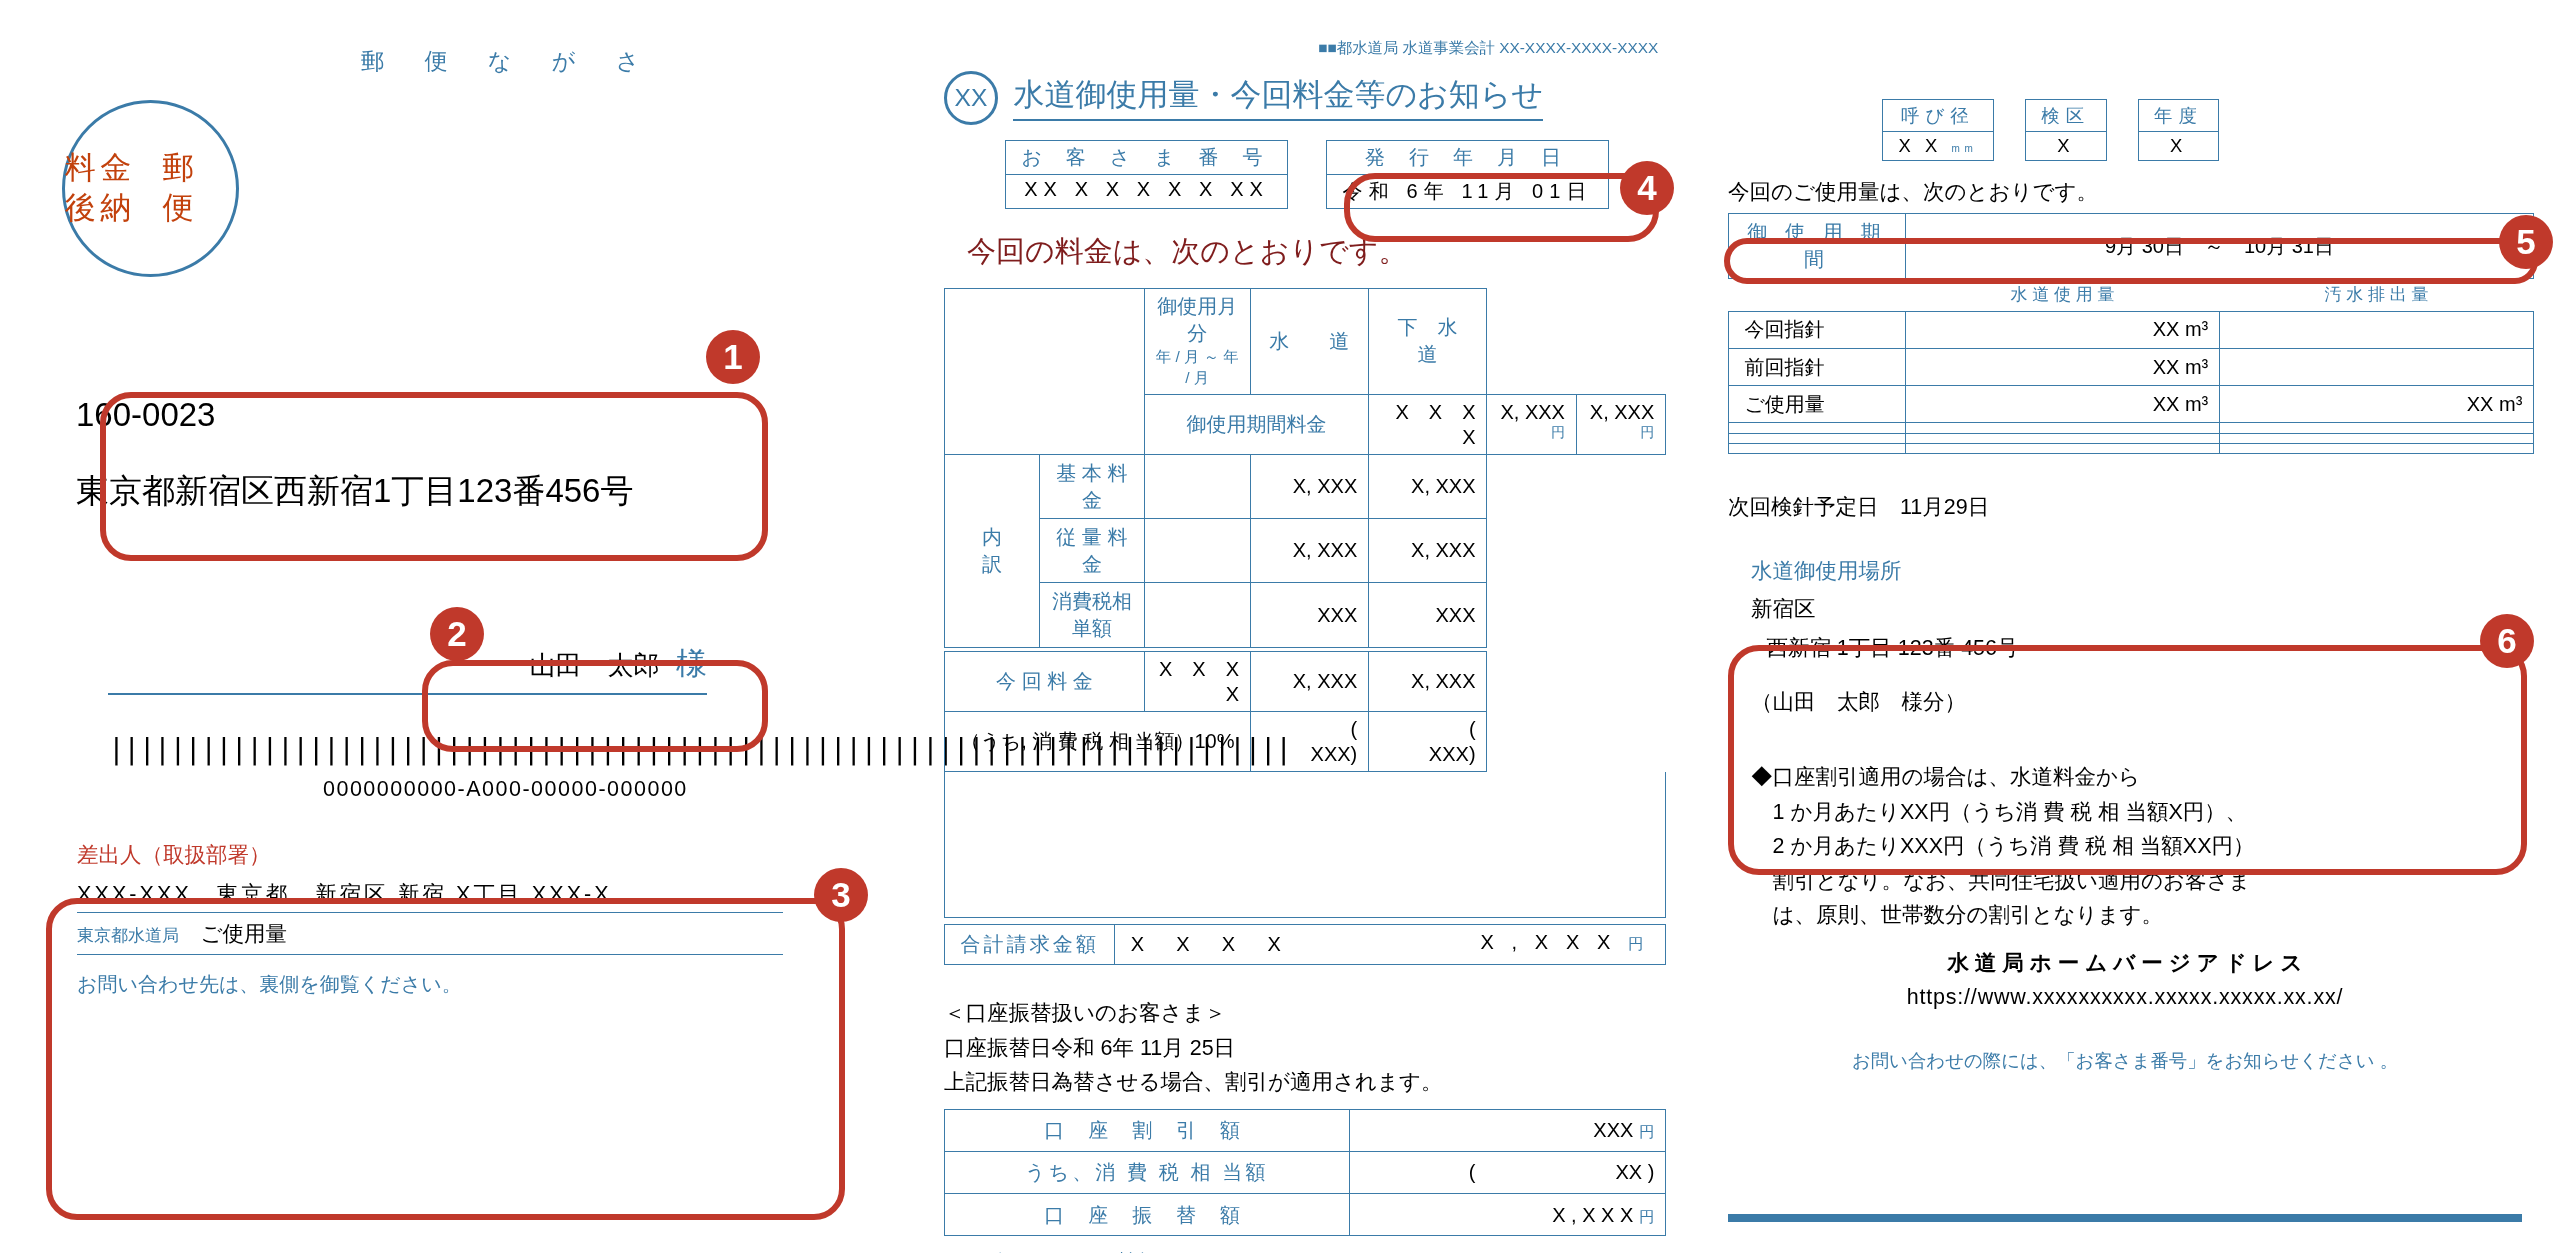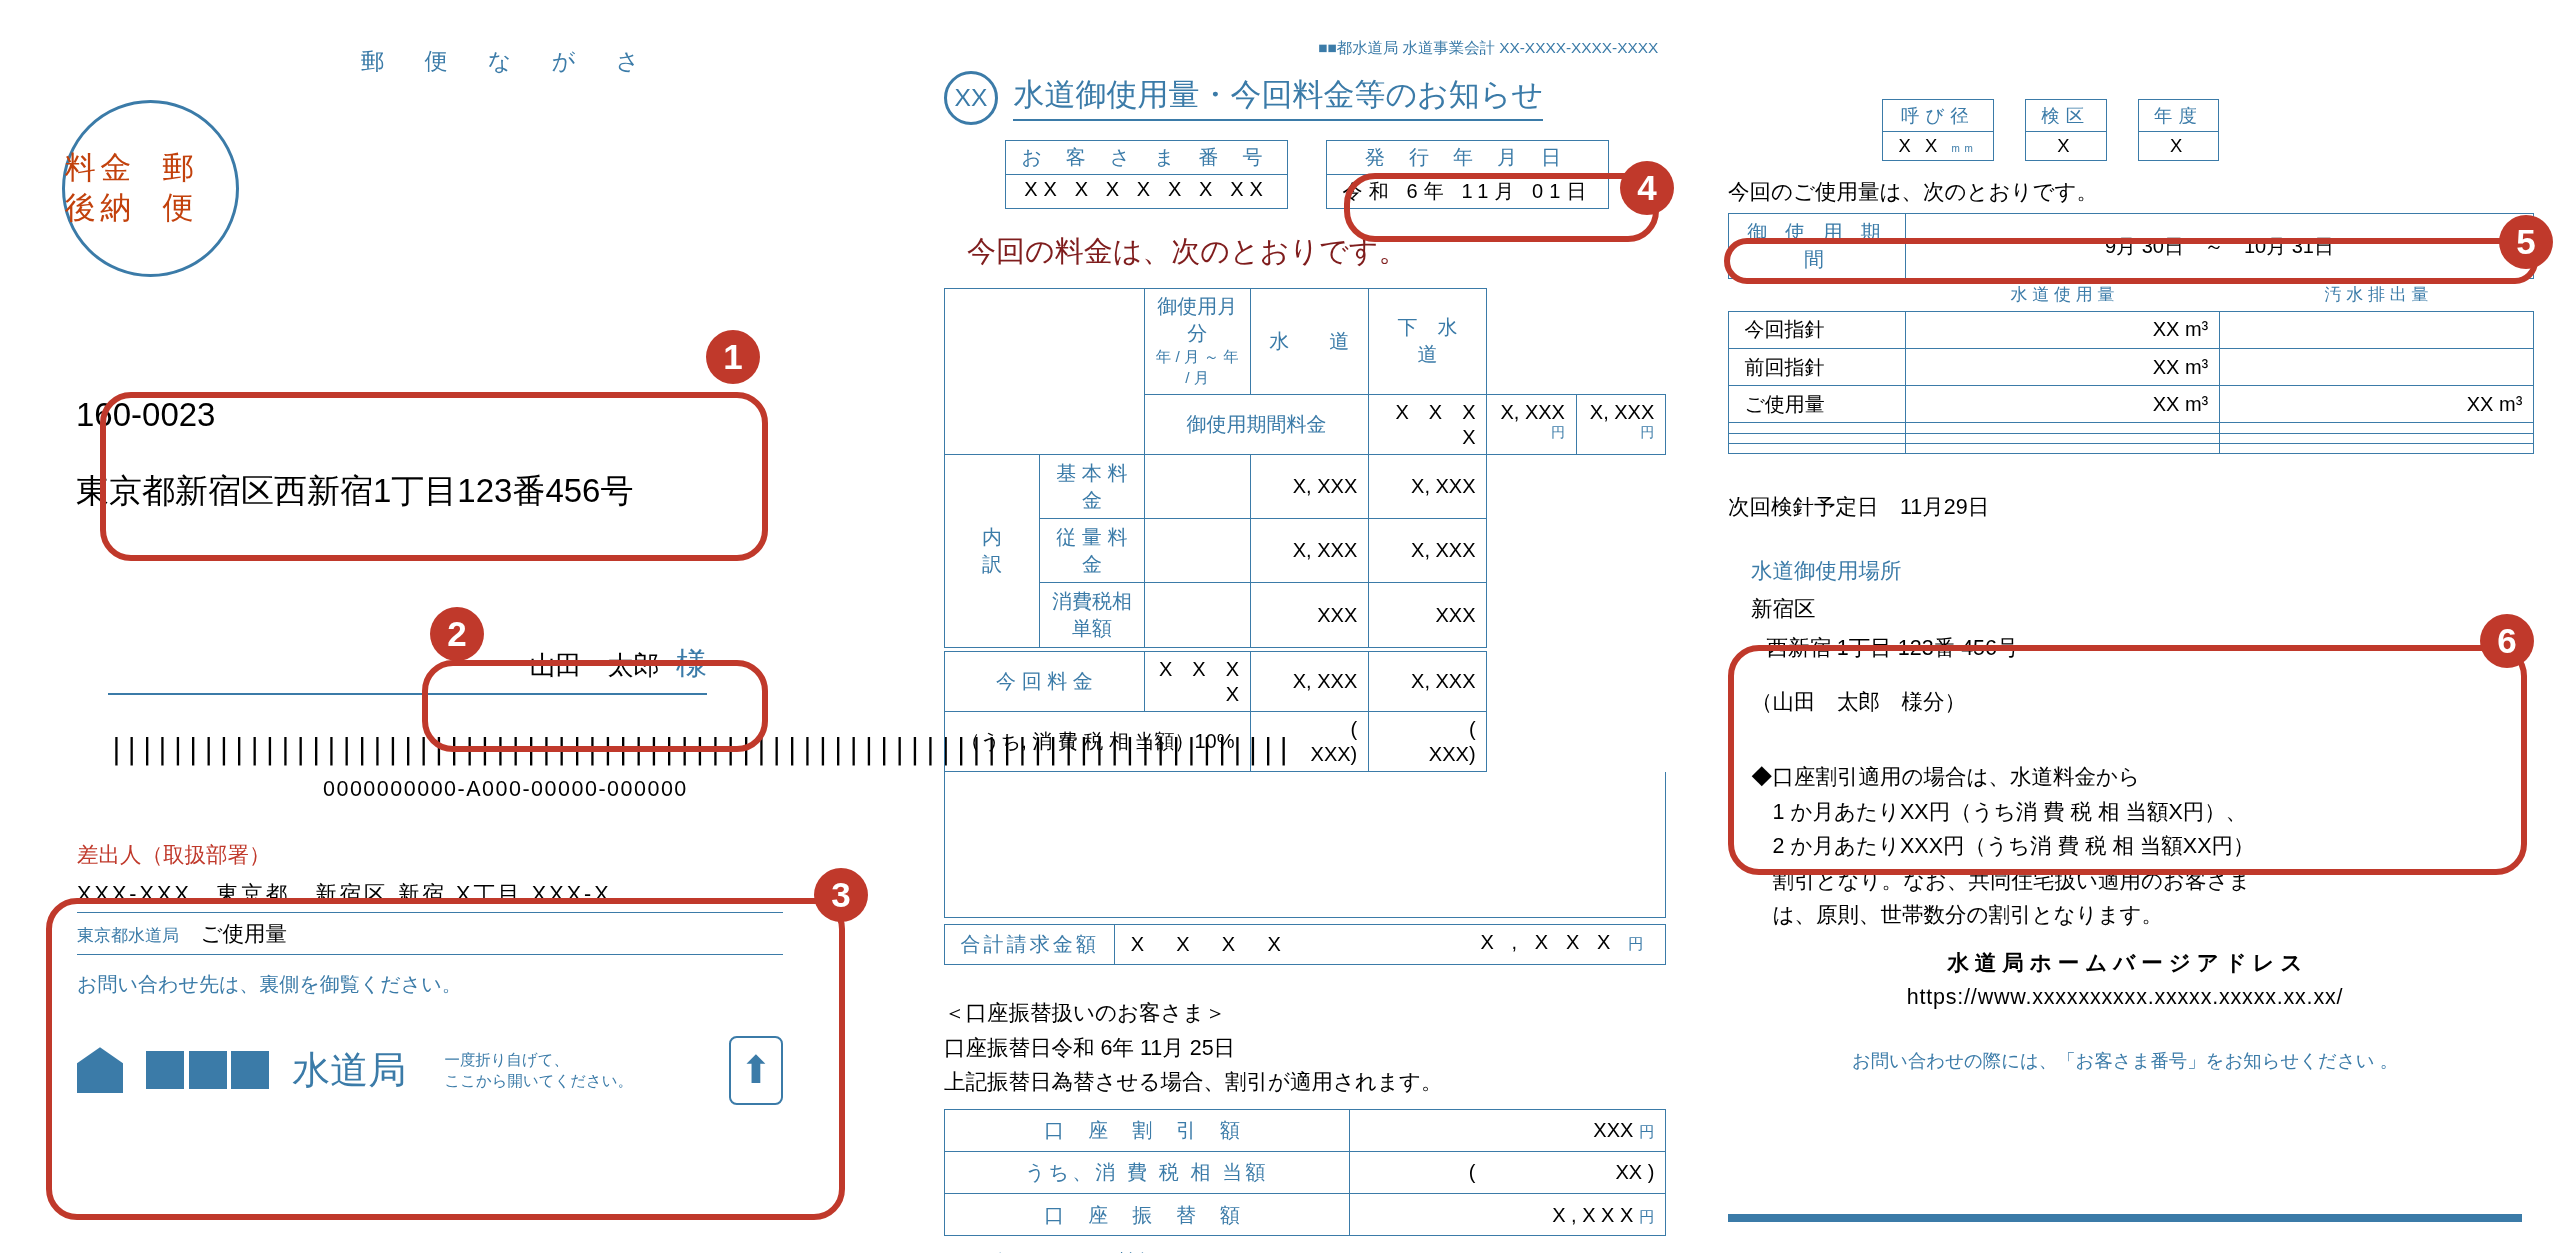--- a/index.html
+++ b/index.html
@@ -235,34 +235,20 @@
   <div class="barcode">|||||||||||||||||||||||||||||||||||||||||||||||||||||||||||||||||||||||||||||</div>
   <div class="barcode-num">0000000000-A000-00000-000000</div>
   <div class="sender-block">
     <div class="sender-title">差出人（取扱部署）</div>
     <div class="sender-addr">XXX-XXX　東京都　新宿区 新宿 X丁目 XXX-X</div>
     <div class="sender-office">
       <span class="small">東京都水道局</span>
       <span>ご使用量</span>
     </div>
     <div class="sender-note">お問い合わせ先は、裏側を御覧ください。</div>
-    <div class="dept-row">
-      <div class="dept-logo"></div>
-      <div class="dept-squares">
-          <div></div>
-          <div></div>
-          <div></div>
-        </div>
-      <div class="dept-title">水道局</div>
-      <div>
-        <div class="dept-note">一度折り自げて、</div>
-        <div class="dept-note">ここから開いてください。</div>
-      </div>
-      <div class="fold-arrow">⬆</div>
-    </div>
   </div>
 </div>
 
 <div class="panel panel-mid">
   <div class="account-line">■■都水道局 水道事業会計  XX-XXXX-XXXX-XXXX</div>
   <div class="notice-title-row">
     <div class="xx-circle">XX</div>
     <div class="notice-title">水道御使用量・今回料金等のお知らせ</div>
   </div>
   <div class="mini-table-row">

